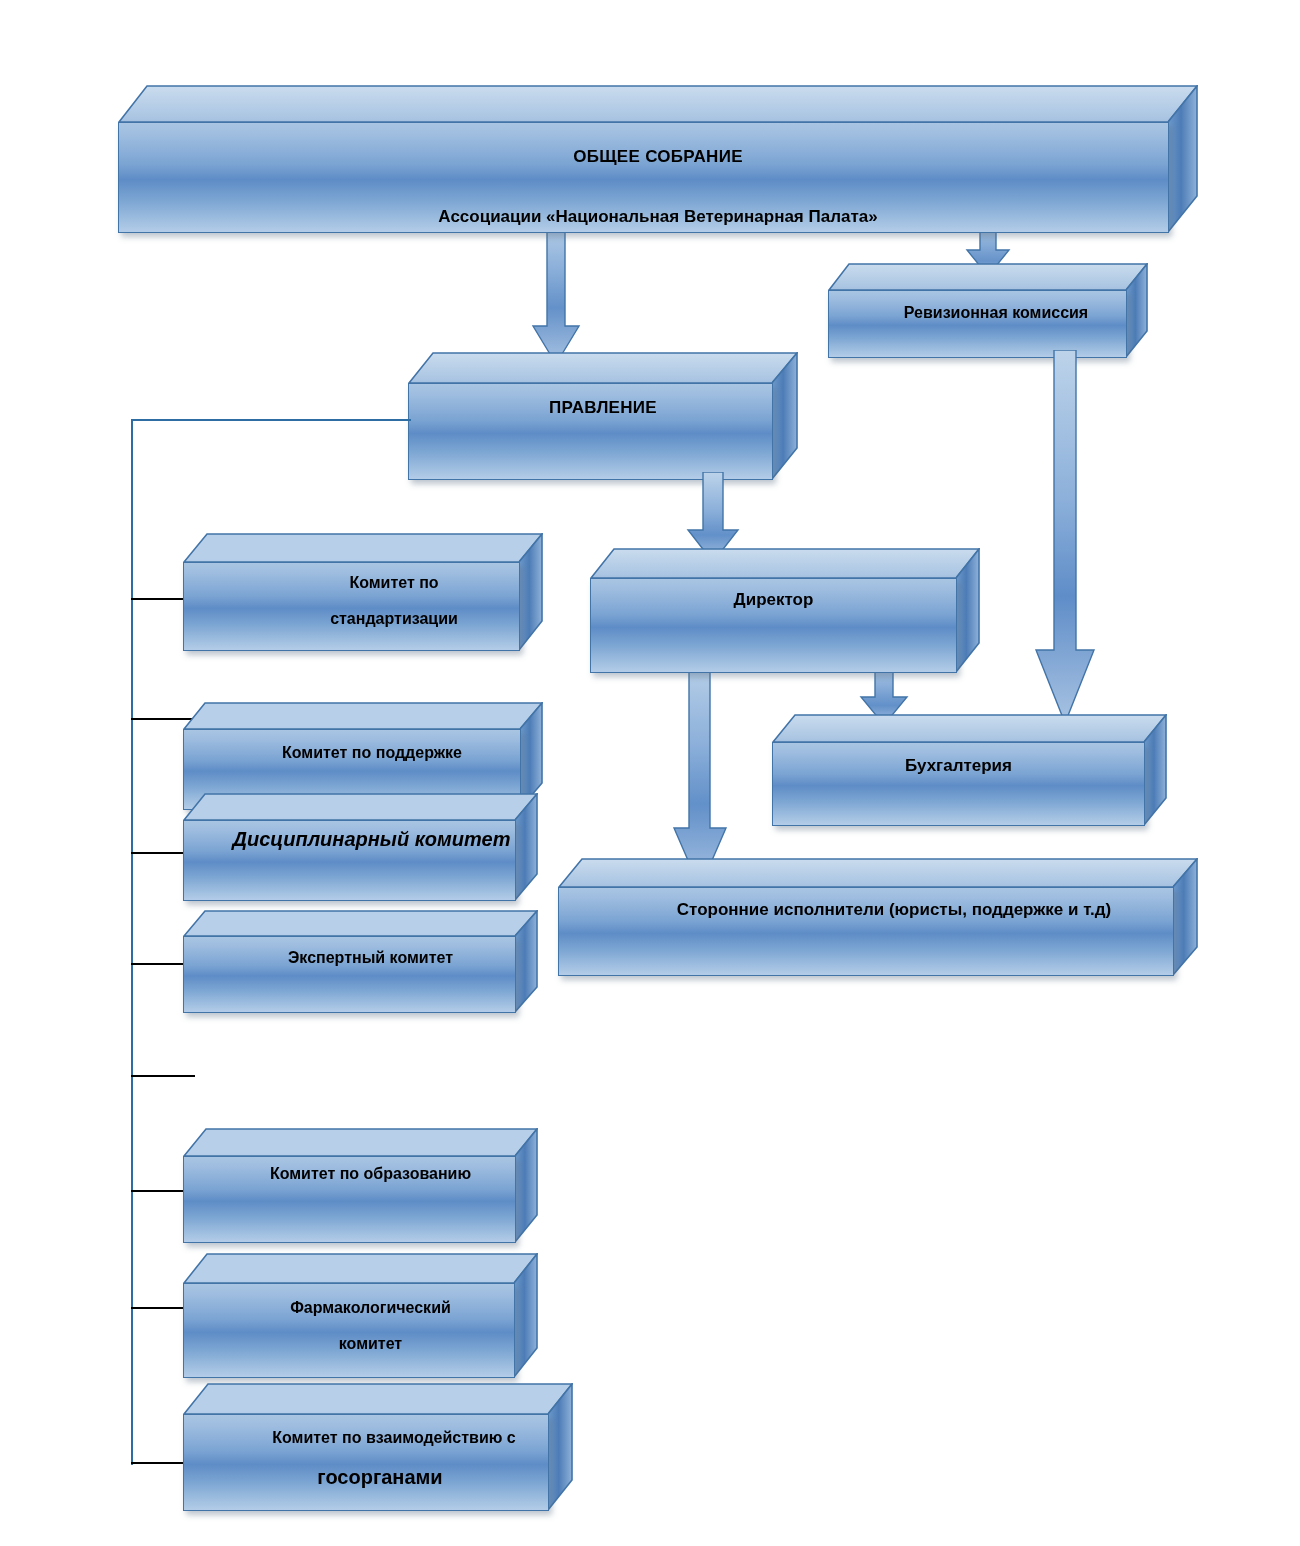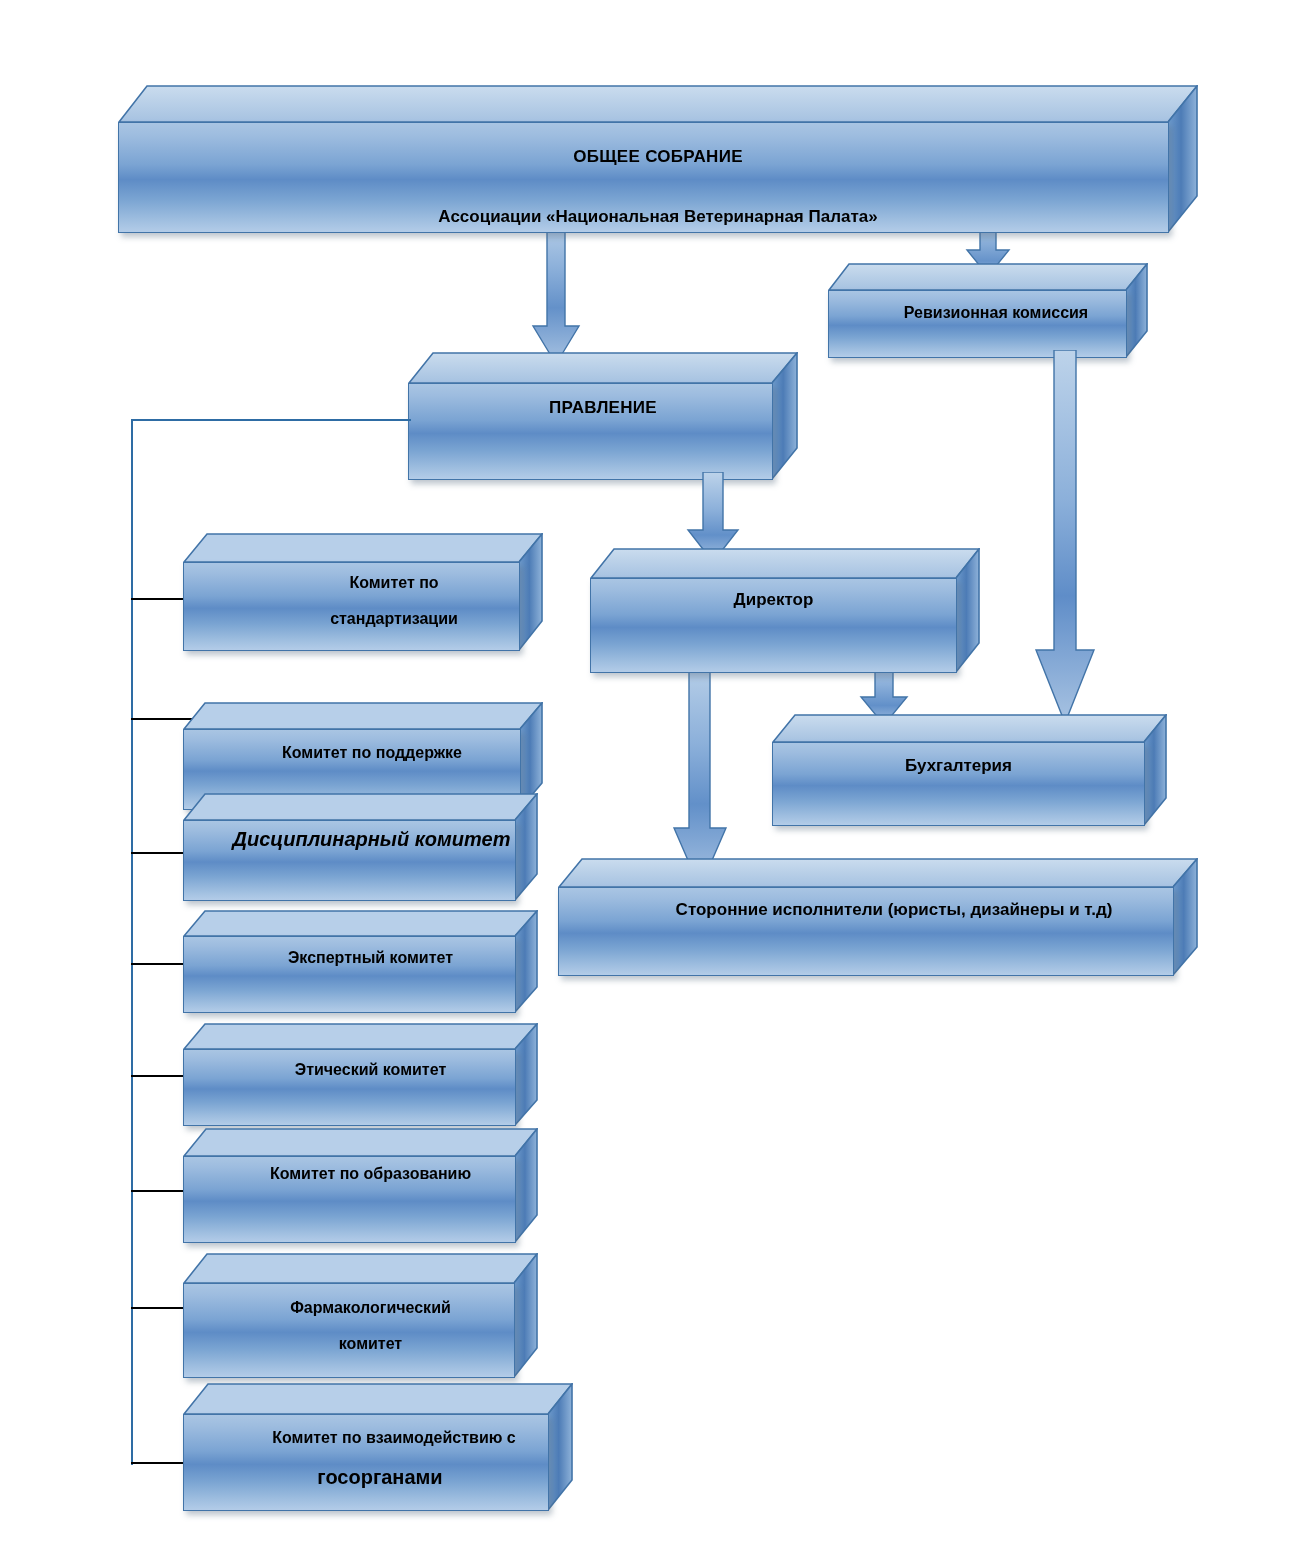--- a/index.html
+++ b/index.html
@@ -324,41 +324,20 @@
               <stop offset="100%" stop-color="#8eb2d9"></stop>
         </linearGradient>
           </defs>
         <polygon points="22,1 22,77 0,102 0,26" fill="url(#sc4)" stroke="#4274a8" stroke-width="1.6"></polygon>
       </svg>
     </div>
     <div class="face-front" style="left:0; top:26px; width:333px; height:77px;"></div>
     <div class="label left" style="top:35px; padding-left:20px; font-size:16px;">Экспертный комитет</div>
   </div>
 
-  <div class="box3d" style="left:183px; top:1023px; width:355px; height:103px;">
-    <div class="face-top" style="left:0; top:0; width:355px; height:27px;">
-      <svg width="355" height="28" viewBox="0 0 355 28">
-        <polygon points="22,1 354,1 332,26 1,26" fill="#b7cfe9" stroke="#4274a8" stroke-width="1.6"></polygon>
-      </svg>
-    </div>
-    <div class="face-right" style="left:332px; top:0; width:23px; height:103px;">
-      <svg width="23" height="103" viewBox="0 0 23 103">
-        <defs>
-            <linearGradient id="sc5" x1="0" y1="0" x2="1" y2="0">
-          <stop offset="0%" stop-color="#6e9bcd"></stop>
-              <stop offset="45%" stop-color="#4d7cb6"></stop>
-              <stop offset="100%" stop-color="#8eb2d9"></stop>
-        </linearGradient>
-          </defs>
-        <polygon points="22,1 22,77 0,102 0,26" fill="url(#sc5)" stroke="#4274a8" stroke-width="1.6"></polygon>
-      </svg>
-    </div>
-    <div class="face-front" style="left:0; top:26px; width:333px; height:77px;"></div>
-    <div class="label left" style="top:34px; padding-left:20px; font-size:16px;">Этический комитет</div>
-  </div>
 
   <div class="box3d" style="left:183px; top:1128px; width:355px; height:115px;">
     <div class="face-top" style="left:0; top:0; width:355px; height:29px;">
       <svg width="355" height="30" viewBox="0 0 355 30">
         <polygon points="23,1 354,1 332,28 1,28" fill="#b7cfe9" stroke="#4274a8" stroke-width="1.6"></polygon>
       </svg>
     </div>
     <div class="face-right" style="left:332px; top:0; width:23px; height:115px;">
       <svg width="23" height="115" viewBox="0 0 23 115">
         <defs>
@@ -523,16 +502,16 @@
             <linearGradient id="sideG6" x1="0" y1="0" x2="1" y2="0">
           <stop offset="0%" stop-color="#6e9bcd"></stop>
               <stop offset="45%" stop-color="#4d7cb6"></stop>
               <stop offset="100%" stop-color="#8eb2d9"></stop>
         </linearGradient>
           </defs>
         <polygon points="24,1 24,89 0,117 0,29" fill="url(#sideG6)" stroke="#4274a8" stroke-width="1.6"></polygon>
       </svg>
     </div>
     <div class="face-front" style="left:0; top:29px; width:616px; height:89px;"></div>
-    <div class="label left" style="top:38px; padding-left:32px; font-size:17px;">Сторонние исполнители (юристы, дизайнеры и т.д)</div>
+    <div class="label left" style="top:38px; padding-left:32px; font-size:17px;">Сторонние исполнители (юристы, поддержке и т.д)</div>
   </div>
 
 </div>
 
 </body></html>

